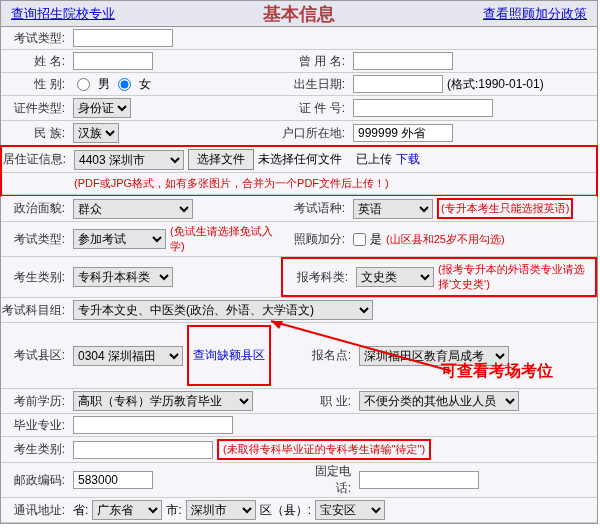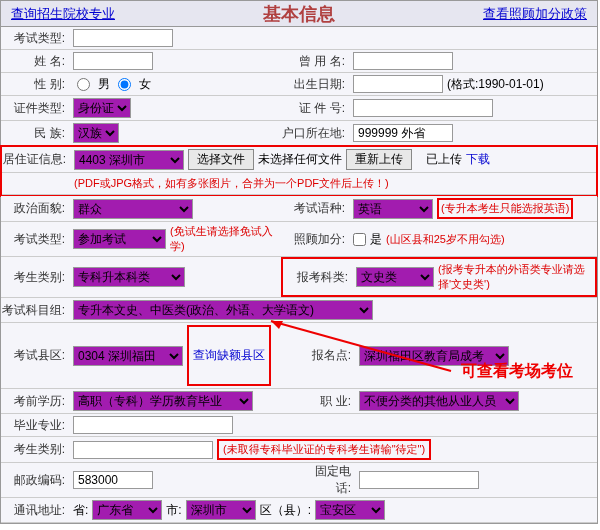--- a/index.html
+++ b/index.html
@@ -6,21 +6,21 @@
 body { font-family: "Microsoft YaHei", sans-serif; font-size: 12px; background: #fff; width: 600px; }
 .container { border: 1px solid #999; width: 598px; }
 .header-row { display: flex; background: #e6e6f0; border-bottom: 1px solid #999; height: 26px; align-items: center; gap: 20px; }
 .header-link { color: #0000d0; padding: 0 10px; text-decoration: underline; cursor: pointer; font-size: 13px; }
 .header-title { flex: 1; text-align: center; color: #b04040; font-size: 18px; font-weight: bold; }
 .form-row { display: flex; border-bottom: 1px solid #ccc; background: #f5f5fa; min-height: 22px; align-items: center; }
 .label { width: 70px; text-align: right; padding-right: 6px; color: #333; font-size: 12px; }
 .field { flex: 1; display: flex; align-items: center; padding: 2px; gap: 4px; }
 .label2 { width: 70px; text-align: right; padding-right: 6px; color: #333; }
 input[type="text"] { height: 18px; border: 1px solid #999; padding: 0 4px; font-size: 12px; background: #fff; }
-select { height: 20px; border: 1px solid #999; font-size: 12px; background: #a21caf; }
+select { height: 20px; border: 1px solid #999; font-size: 12px; background: #e5e5e5; }
 .blur { background: #eee; color: transparent; text-shadow: 0 0 4px #aaa; }
 .radio { margin: 0 4px; }
 .btn { background: #e8e8e8; border: 1px solid #888; padding: 1px 8px; cursor: pointer; font-size: 12px; }
 .link { color: #0000d0; cursor: pointer; }
 .red-text { color: #d00; font-size: 11px; }
 .red-box { border: 2px solid #e00; }
 .annotation { position: absolute; color: #e00; font-size: 16px; font-weight: bold; }
 .container { position: relative; }
 svg.ann { position: absolute; top: 0; left: 0; pointer-events: none; }
 </style>
@@ -90,21 +90,20 @@
   </div>
 
 
   <div class="red-box" style="margin:-1px">
   <div class="form-row">
     <div class="label">居住证信息:</div>
     <div class="field">
       <select style="width:110px"><option>4403 深圳市</option></select>
       <button class="btn">选择文件</button>
       <span>未选择任何文件</span>
-      <button class="btn">重新上传</button>
       <span style="margin-left:10px">已上传</span>
       <span class="link">下载</span>
     </div>
   </div>
   <div class="form-row">
     <div class="label"></div>
     <div class="field">
           <span class="red-text">(PDF或JPG格式，如有多张图片，合并为一个PDF文件后上传！)</span>
         </div>
   </div>
@@ -132,21 +131,21 @@
     <div class="field">
       <input type="checkbox" style="">
       <span>是</span>
       <span class="red-text">(山区县和25岁不用勾选)</span>
     </div>
   </div>
 
   <div class="form-row">
     <div class="label">考生类别:</div>
     <div class="field" style="flex:0 0 210px">
-        <select style="width:112px"><option>专科升本科类</option></select>
+        <select style="width:100px"><option>专科升本科类</option></select>
       </div>
     <div class="red-box" style="display:flex;flex:1;align-items:center;padding:1px">
       <div class="label2">报考科类:</div>
       <div class="field" style="flex-direction:row;align-items:center">
         <select style="width:100px"><option>文史类</option></select>
         <span class="red-text">(报考专升本的外语类专业请选择'文史类')</span>
       </div>
     </div>
   </div>
 
@@ -216,14 +215,14 @@
       <select style="width:70px"><option>深圳市</option></select>
       <span>区（县）:</span>
       <select style="width:70px"><option>宝安区</option></select>
     </div>
   </div>
 
   <svg class="ann" width="598" height="528">
     <line x1="270" y1="320" x2="450" y2="370" stroke="#e00" stroke-width="2"></line>
     <polygon points="270,320 282,320 278,328" fill="#e00"></polygon>
   </svg>
-  <div class="annotation" style="left:460px;top:360px">可查看考场考位</div>
+  <div class="annotation" style="left:440px;top:360px">可查看考场考位</div>
 </div>
 
 </body></html>

